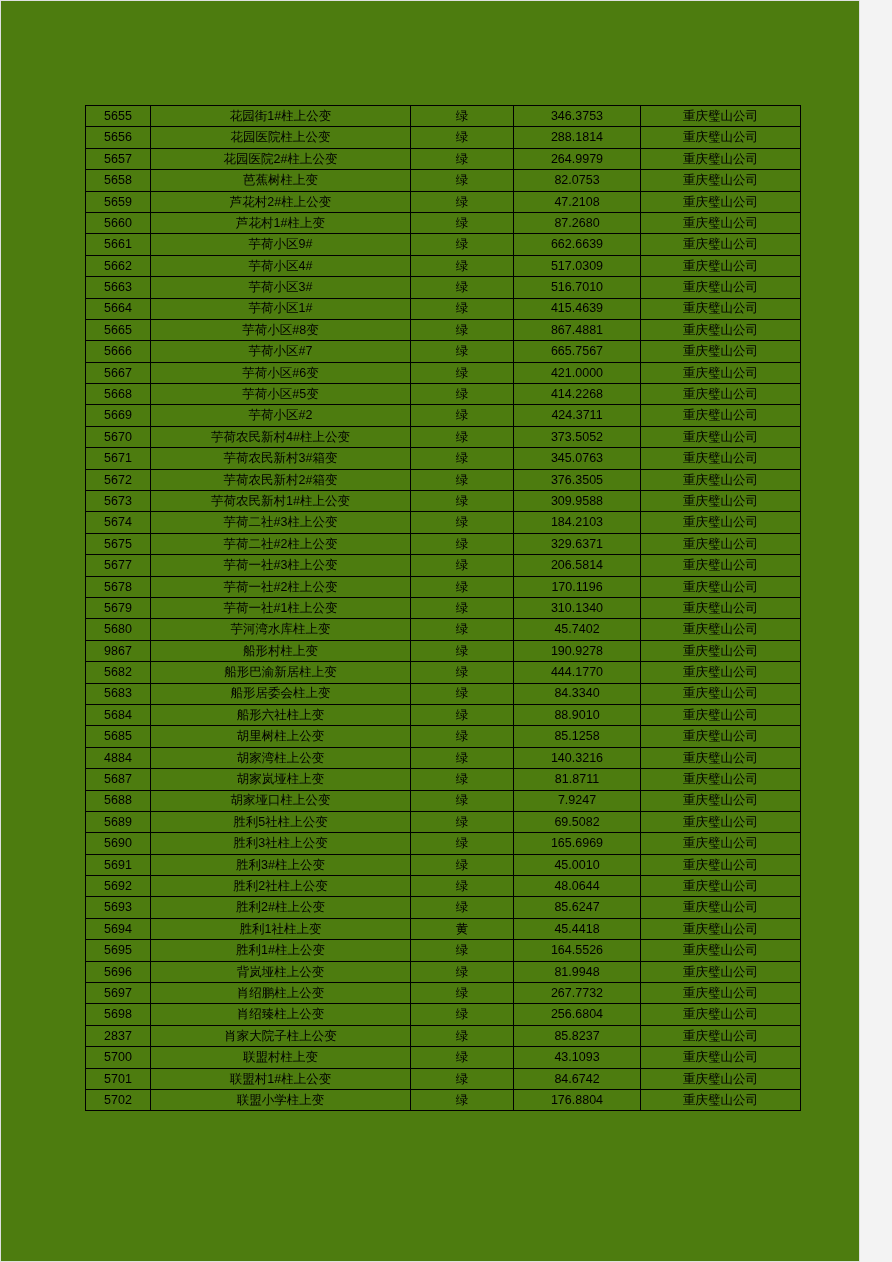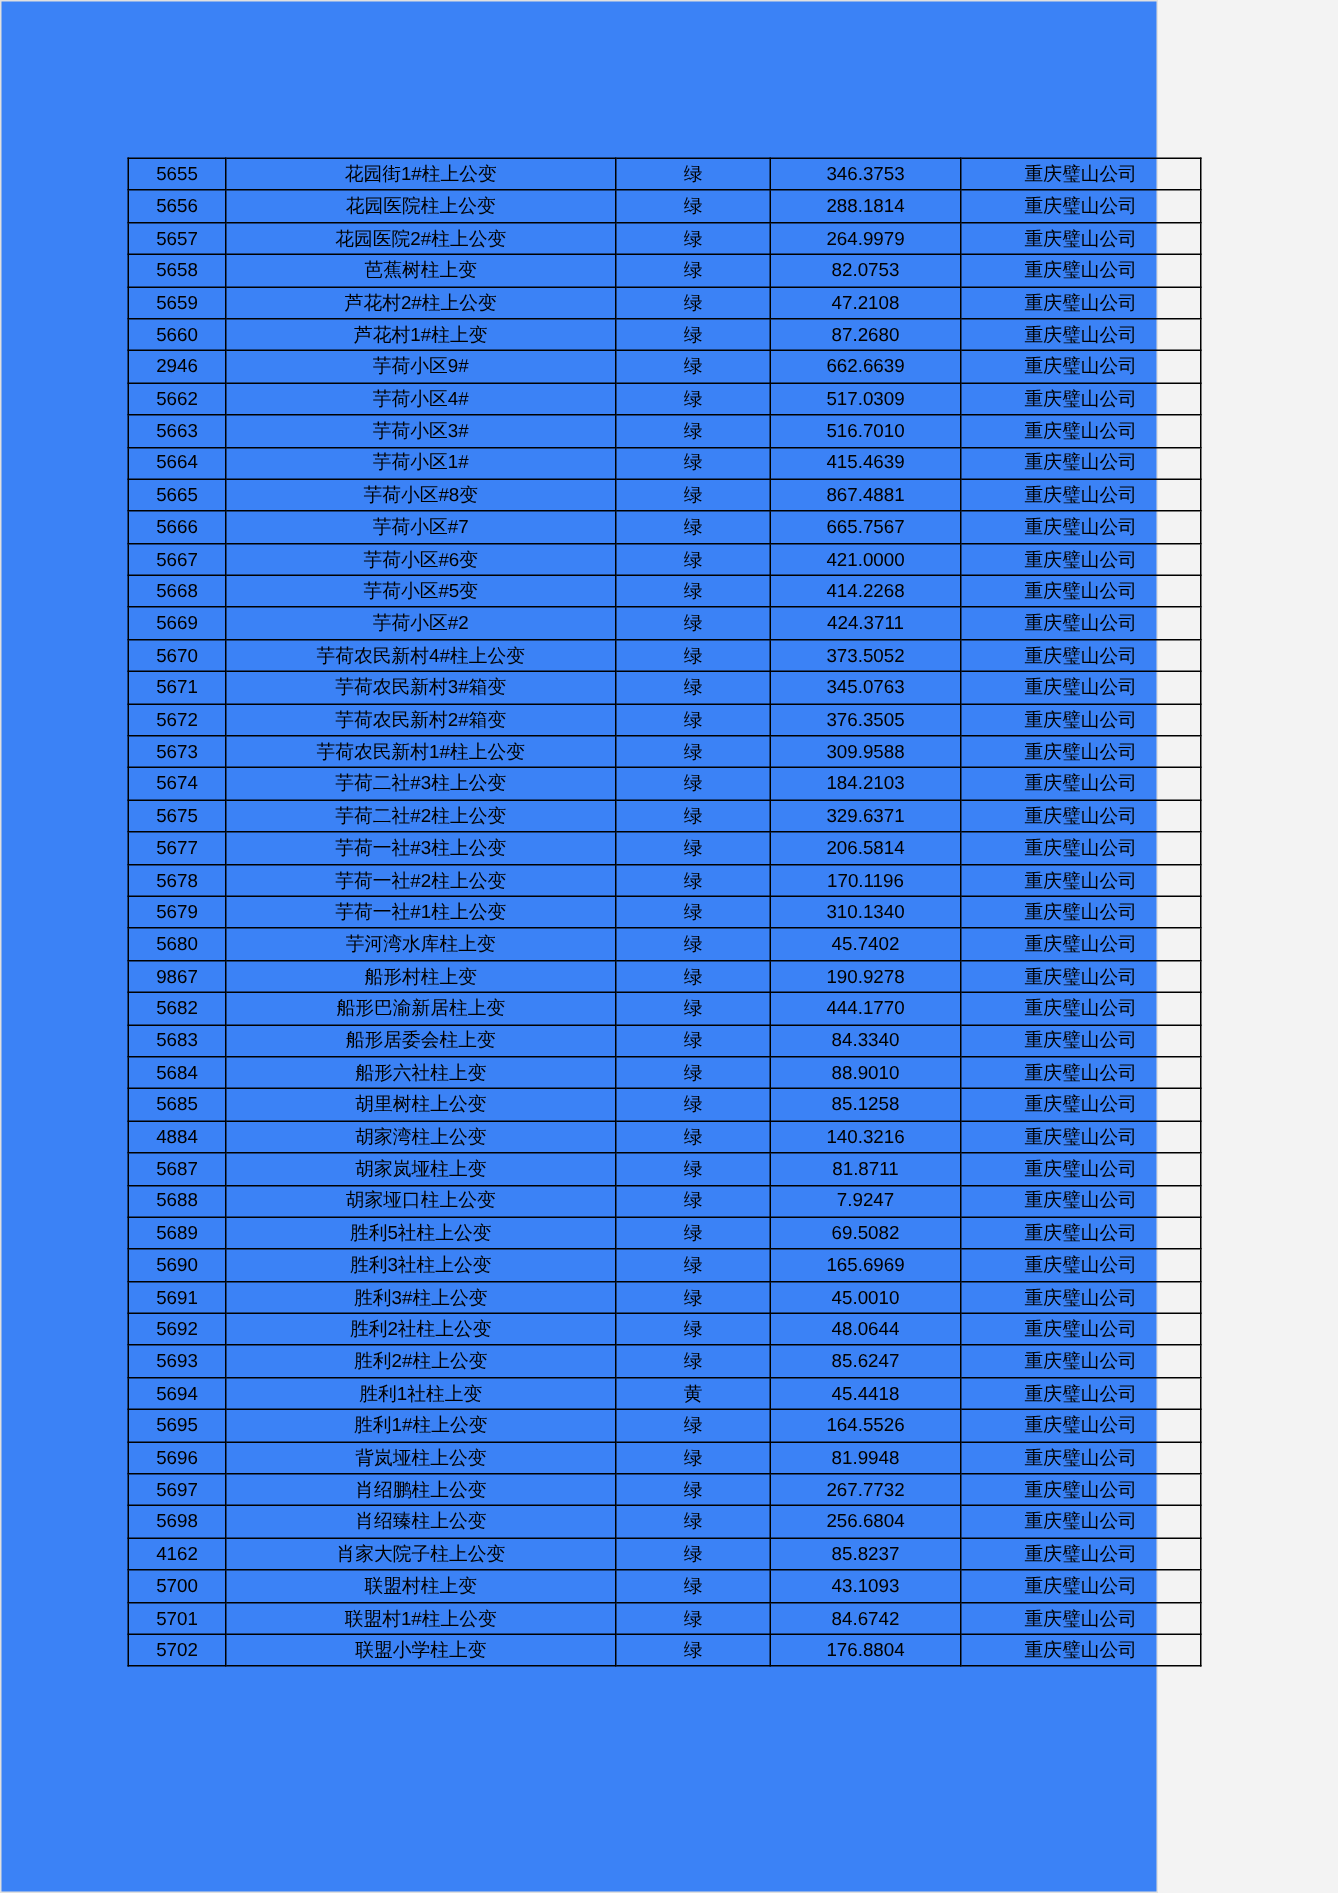--- a/index.html
+++ b/index.html
@@ -2,23 +2,23 @@
 <html><head>
 <meta charset="utf-8">
 <style>
   html, body {
     margin: 0;
     padding: 0;
     background: #f3f3f3;
   }
   .page {
     position: relative;
-    width: 772px;
+    width: 860px;
     height: 1262px;
-    background: #3b82f6;
+    background: #4d7c0f;
     box-shadow: 0 0 0 1px #e0e0e0 inset;
     font-family: "Liberation Sans", "DejaVu Sans", sans-serif;
     color: #000000;
   }
   .table-wrap {
     position: absolute;
     left: 85px;
     top: 105px;
   }
   table.data-table {
@@ -93,21 +93,21 @@
             <td>重庆璧山公司</td>
           </tr>
           <tr>
             <td>5660</td>
             <td>芦花村1#柱上变</td>
             <td style="color: rgb(0, 0, 0);">绿</td>
             <td>87.2680</td>
             <td>重庆璧山公司</td>
           </tr>
           <tr>
-            <td>2946</td>
+            <td>5661</td>
             <td>芋荷小区9#</td>
             <td style="color: rgb(0, 0, 0);">绿</td>
             <td>662.6639</td>
             <td>重庆璧山公司</td>
           </tr>
           <tr>
             <td>5662</td>
             <td>芋荷小区4#</td>
             <td style="color: rgb(0, 0, 0);">绿</td>
             <td>517.0309</td>
@@ -352,21 +352,21 @@
             <td>重庆璧山公司</td>
           </tr>
           <tr>
             <td>5698</td>
             <td>肖绍臻柱上公变</td>
             <td style="color: rgb(0, 0, 0);">绿</td>
             <td>256.6804</td>
             <td>重庆璧山公司</td>
           </tr>
           <tr>
-            <td>4162</td>
+            <td>2837</td>
             <td>肖家大院子柱上公变</td>
             <td style="color: rgb(0, 0, 0);">绿</td>
             <td>85.8237</td>
             <td>重庆璧山公司</td>
           </tr>
           <tr>
             <td>5700</td>
             <td>联盟村柱上变</td>
             <td style="color: rgb(0, 0, 0);">绿</td>
             <td>43.1093</td>

